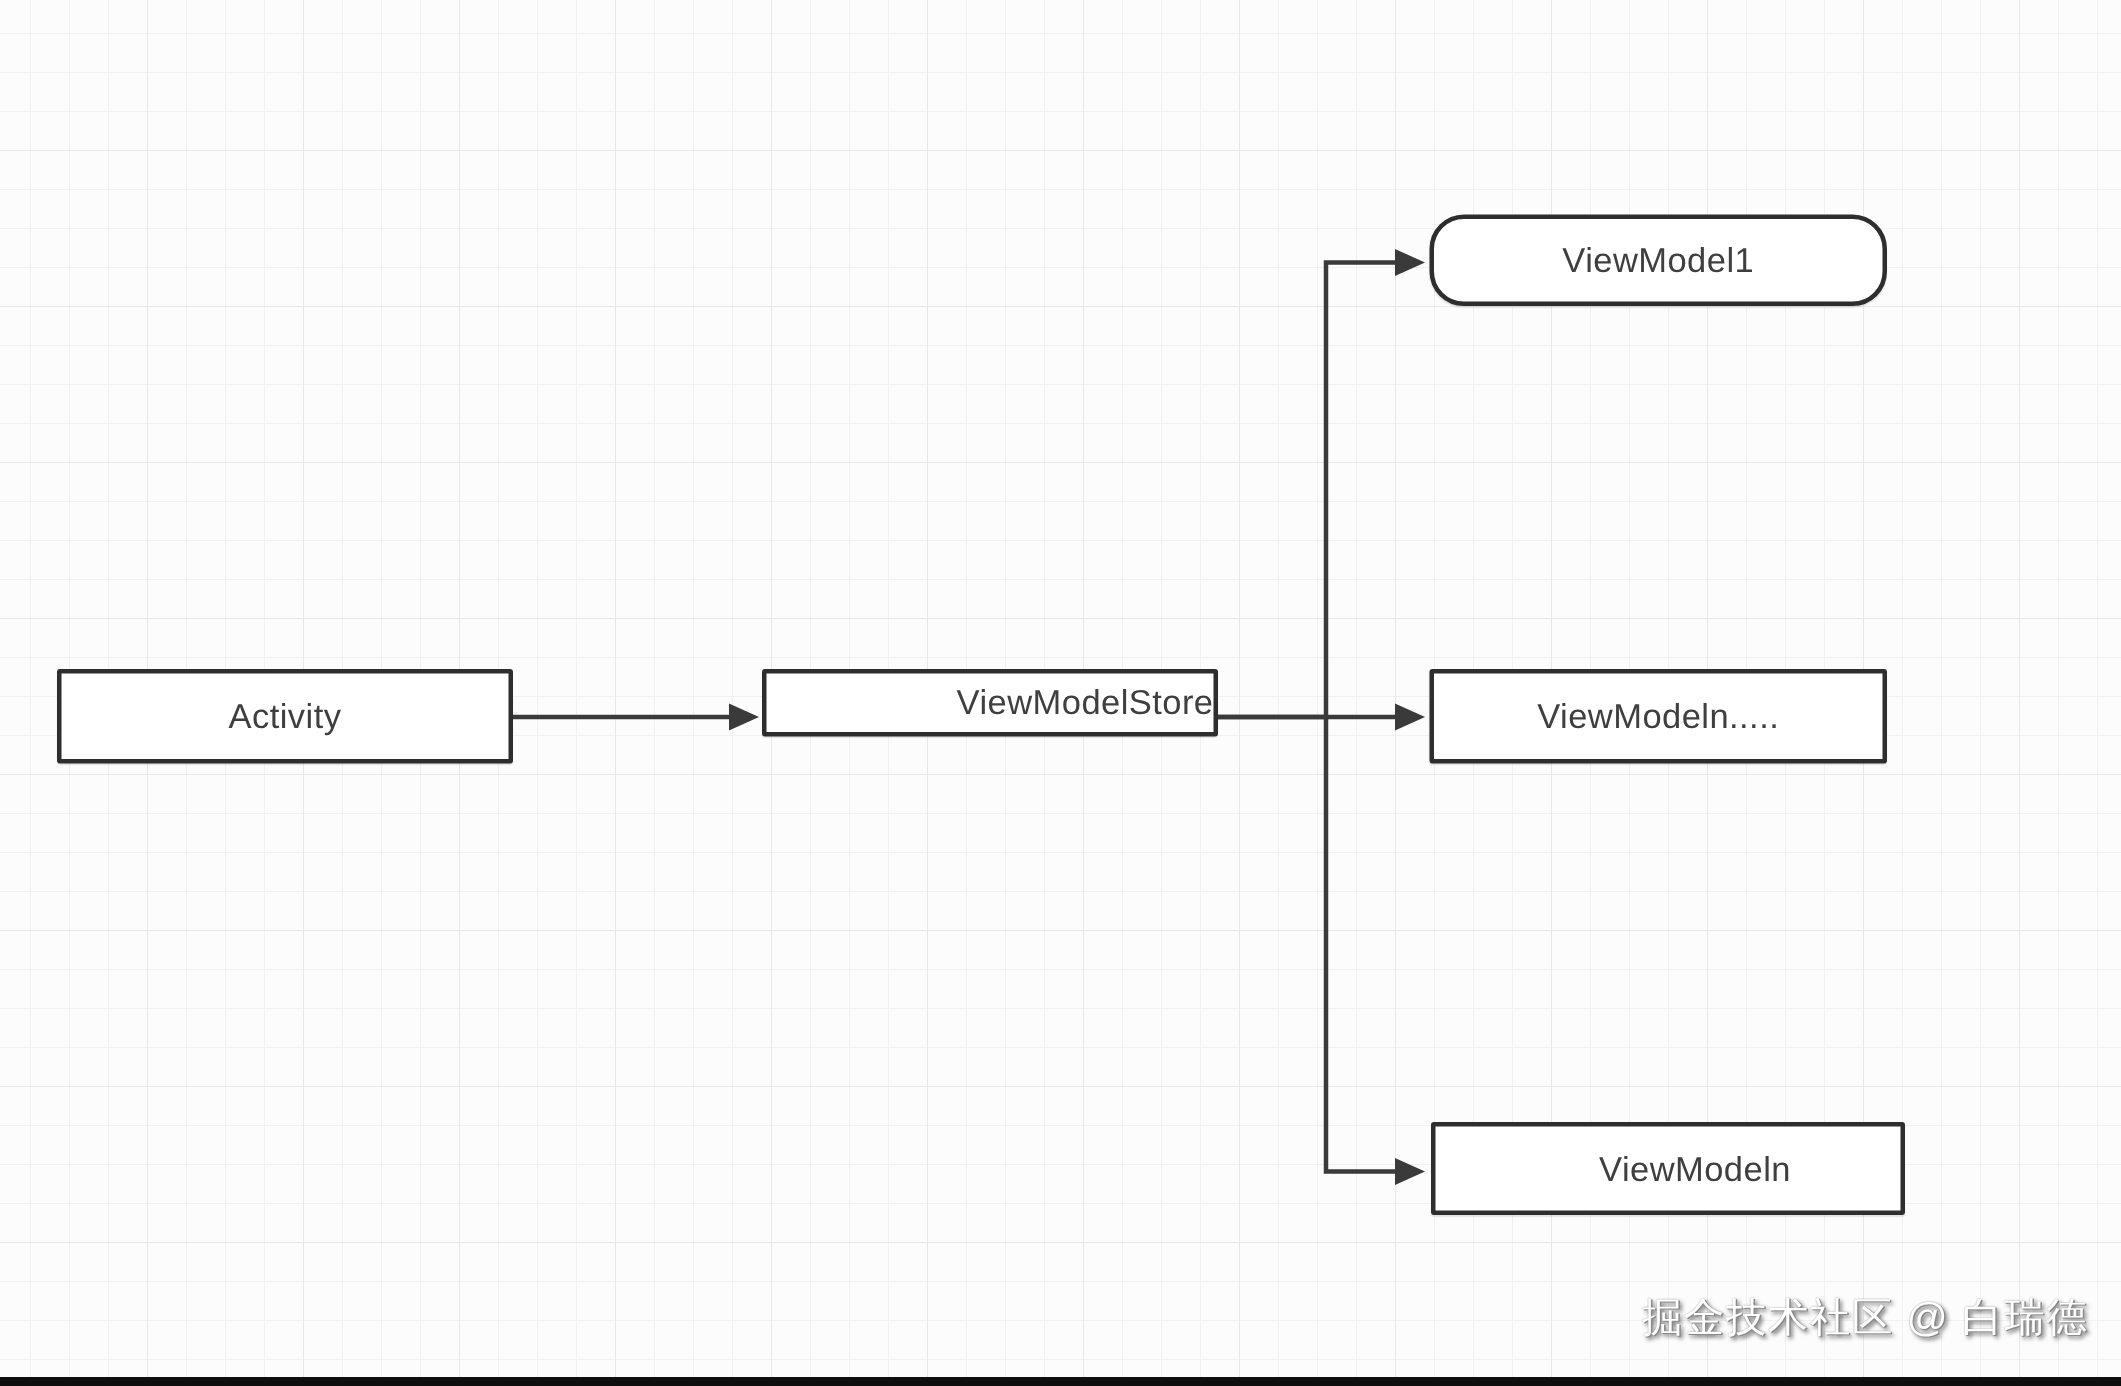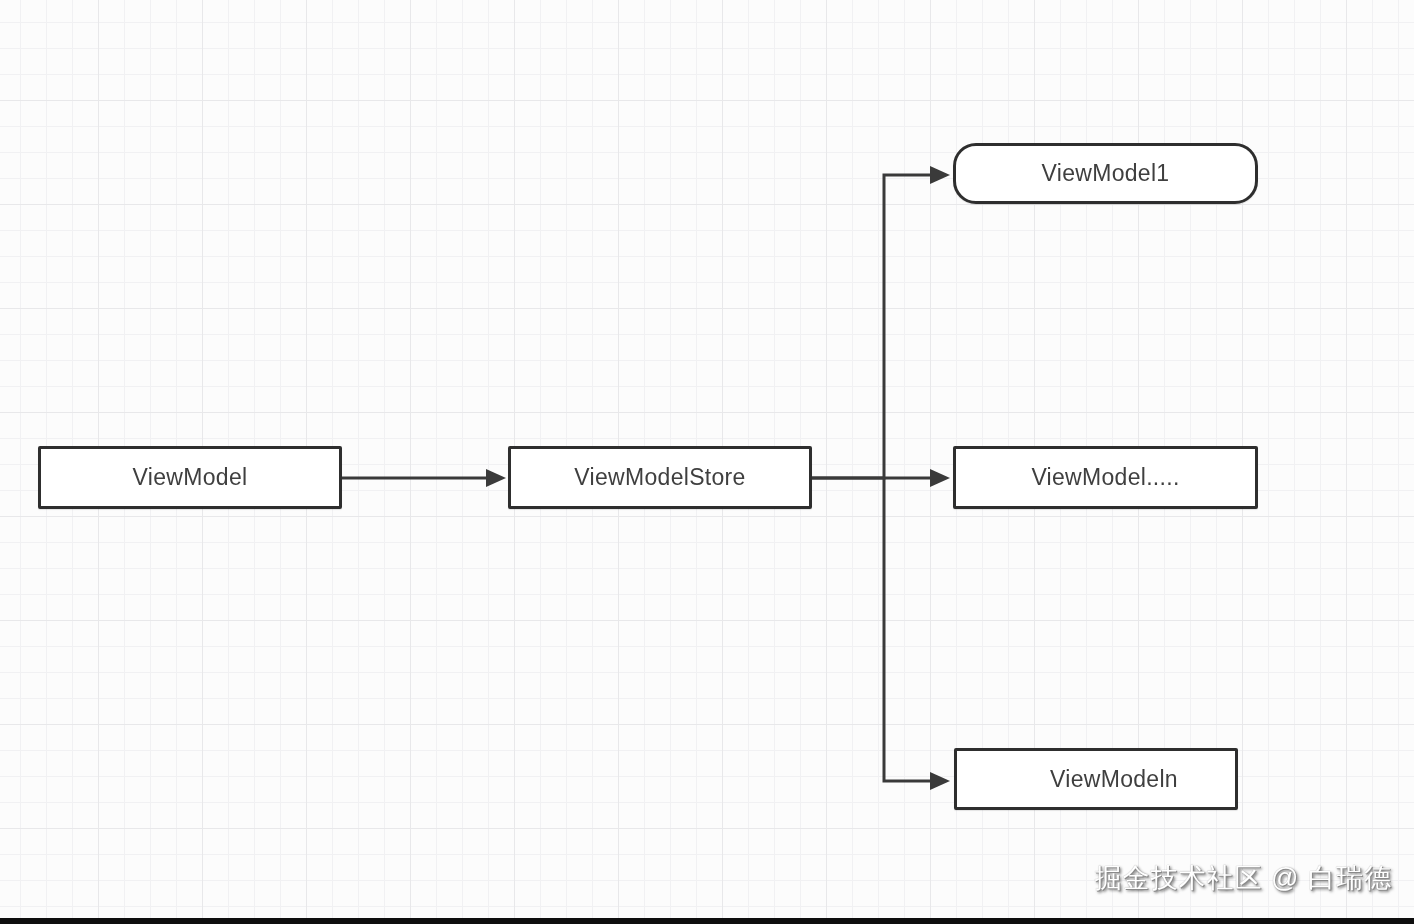--- a/index.html
+++ b/index.html
@@ -40,24 +40,24 @@
     display:flex;align-items:center;justify-content:center;
     background:var(--box-fill);
     border:3px solid var(--box-border);
     border-radius:2px;
     color:var(--node-text);
     font-size:23px;
     letter-spacing:0.3px;
     box-shadow:0 1px 1px rgba(0,0,0,0.10);
   }
   .node-activity      {left:38px;  top:446px; width:304px; height:63px;}
-  .node-viewmodelstore{left:508px; top:446px; width:304px; height:63px;}
+  .node-viewmodelstore{left:508px; top:446px; width:304px; height:45px;justify-content:flex-end;}
   .node-viewmodel1    {left:953px; top:143px; width:305px; height:61px;border-radius:23px;}
   .node-viewmodeldots {left:953px; top:446px; width:305px; height:63px;}
-  .node-viewmodeln    {left:954px; top:748px; width:284px; height:62px;padding-left:36px;}
+  .node-viewmodeln    {left:954px; top:748px; width:316px; height:62px;padding-left:36px;}
   .watermark{
     position:absolute;
     right:22px; top:860px;
     font-size:27px;
     font-weight:400;
     letter-spacing:1px;
     color:var(--watermark-text);
     text-shadow:1px 1px 0 #8a8a8a, 2px 2px 3px #5c5c5c, 0 0 1px #9a9a9a;
     white-space:nowrap;
   }
@@ -81,33 +81,33 @@
     <polygon points="930,166 950,175 930,184" fill="#3a3a3a"></polygon>
 
     <line x1="812" y1="478" x2="932" y2="478" stroke="#3a3a3a" stroke-width="3"></line>
     <polygon points="930,469 950,478 930,487" fill="#3a3a3a"></polygon>
 
     <polyline points="884,478 884,781 932,781" fill="none" stroke="#3a3a3a" stroke-width="3"></polyline>
     <polygon points="930,772 950,781 930,790" fill="#3a3a3a"></polygon>
   </svg>
 
   <div class="node node-activity">
-    <span>ViewModel</span>
+    <span>Activity</span>
   </div>
 
   <div class="node node-viewmodelstore">
     <span>ViewModelStore</span>
   </div>
 
   <div class="node node-viewmodel1">
     <span>ViewModel1</span>
   </div>
 
   <div class="node node-viewmodeldots">
-    <span>ViewModel.....</span>
+    <span>ViewModeln.....</span>
   </div>
 
   <div class="node node-viewmodeln">
     <span>ViewModeln</span>
   </div>
 
   <div class="watermark">掘金技术社区 @ 白瑞德</div>
 
   <div class="bottom-bar"></div>
 

